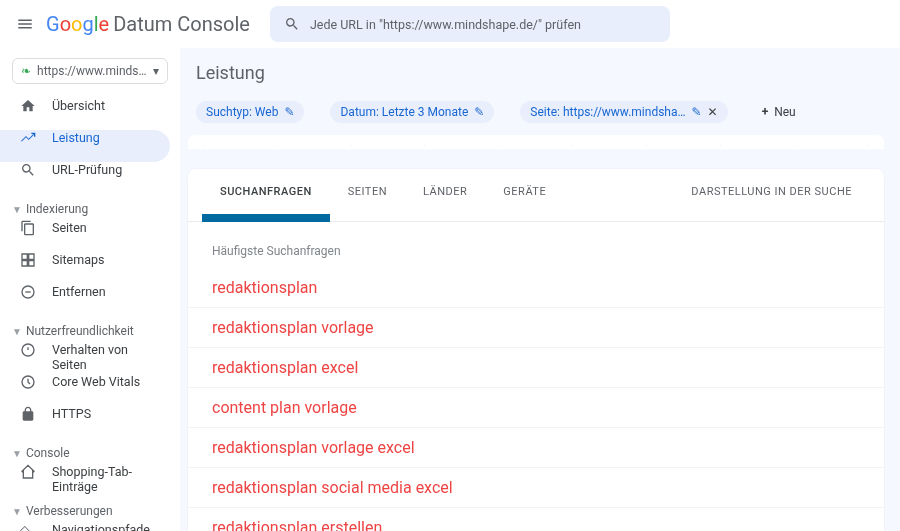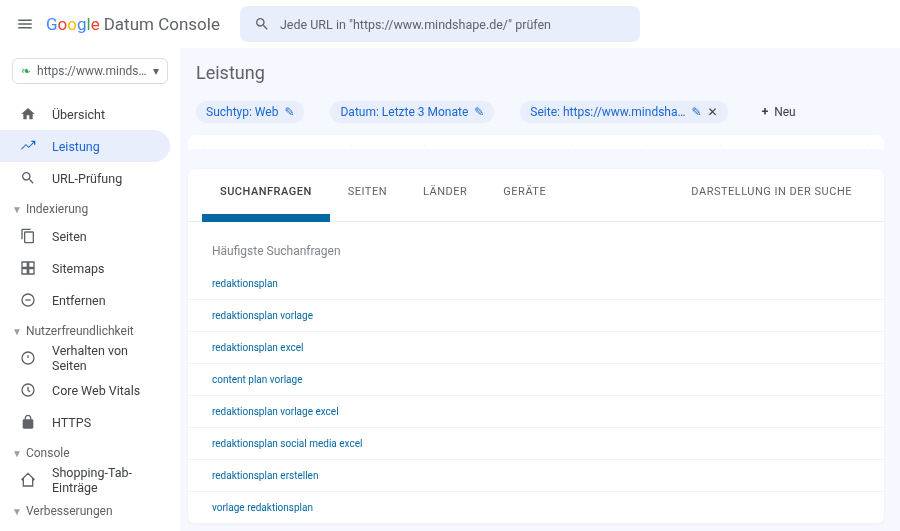--- a/index.html
+++ b/index.html
@@ -1,29 +1,29 @@
 <!DOCTYPE html>
 <html><head>
 <meta charset="utf-8">
 <style>
 *{box-sizing:border-box;margin:0;padding:0}
 body{font-family:'Google Sans',Roboto,Arial,sans-serif;font-size:13px;color:#3c4043;background:#fff;width:900px;height:531px;overflow:hidden}
 .header{display:flex;align-items:center;height:48px;padding:0 16px;background:#fff}
 .menu-icon{margin-right:12px;cursor:pointer;color:#5f6368}
-.logo{display:flex;align-items:flex-start;font-size:17px;color:#5f6368;margin-right:20px}
+.logo{display:flex;align-items:flex-start;font-size:20px;color:#5f6368;margin-right:20px}
 .logo .g1{color:#4285f4}.logo .g2{color:#ea4335}.logo .g3{color:#fbbc04}.logo .g4{color:#4285f4}.logo .g5{color:#34a853}.logo .g6{color:#ea4335}
 .logo-text{margin-left:4px;font-weight:400;color:#5f6368}
 .search-bar{flex:1;max-width:400px;display:flex;align-items:center;background:#e8eefb;border-radius:8px;height:36px;padding:0 14px;color:#5f6368}
 .search-bar svg{margin-right:10px}
 .layout{display:flex;height:483px}
 .sidebar{width:180px;padding:10px 0;overflow-y:auto;flex-shrink:0}
 .site-selector{margin:0 12px 14px;display:flex;align-items:center;border:1px solid #dadce0;border-radius:6px;padding:5px 8px;color:#5f6368;font-size:12px}
 .site-selector .leaf{color:#34a853;margin-right:6px}
 .site-selector .url{flex:1;white-space:nowrap;overflow:hidden;text-overflow:ellipsis}
-.nav-item{display:flex;align-items:center;height:32px;padding:0 20px;font-size:12.5px;color:#3c4043;cursor:pointer;border-radius:0 16px 16px 0;margin-right:10px}
+.nav-item{display:flex;height:32px;padding:0 20px;font-size:12.5px;color:#3c4043;cursor:pointer;border-radius:0 16px 16px 0;margin-right:10px}
 .nav-item.active{background:#e8eefb;color:#1967d2}
 .nav-item svg,.nav-item .icon-slot{margin-right:16px;color:#5f6368;width:16px;flex-shrink:0}
 .nav-item.active svg{color:#1967d2}
 .nav-section{display:flex;align-items:center;padding:8px 20px 4px 12px;font-size:12px;color:#5f6368}
 .nav-section .chev{margin-right:4px;font-size:10px;color:#9aa0a6}
 .main{flex:1;background:#f5f8ff;padding:0 16px 0 8px;overflow-y:auto}
 .page-title{font-size:18px;color:#5f6368;padding:14px 8px 14px}
 .filter-row{display:flex;align-items:center;gap:26px;padding:4px 0 12px 8px}
 .chip{display:flex;align-items:center;background:#e8eefb;color:#1967d2;border-radius:16px;padding:4px 10px;font-size:12px;white-space:nowrap}
 .chip .ed{margin-left:6px}
@@ -31,21 +31,21 @@
 .chip-new{display:flex;align-items:center;color:#3c4043;font-size:12px;padding:4px 8px}
 .chip-new .plus{margin-right:6px;font-weight:bold}
 .placeholder-dates{height:14px;background:#fff;border-radius:8px 8px 0 0;padding:6px 14px;display:flex;justify-content:space-between;font-size:9px;color:#bdbdbd}
 .placeholder-dates span{opacity:.4}
 .card{background:#fff;border-radius:8px;margin-top:20px;padding:0;box-shadow:0 0 0 1px rgba(0,0,0,0.02)}
 .tabs{display:flex;border-bottom:1px solid #e8eaed;padding:0 14px}
 .tab{padding:16px 18px;font-size:11px;letter-spacing:.5px;color:#5f6368;cursor:pointer;text-transform:uppercase}
 .tab.active{color:#3c4043;font-weight:500;border-bottom:8px solid #0369a1;margin-bottom:-1px}
 .tab-spacer{flex:1}
 .subhead{padding:22px 24px 10px;font-size:12px;color:#80868b}
-.row{padding:10px 24px;font-size:10px;color:#0369a1;border-bottom:1px solid #f1f3f4}
+.row{padding:10px 24px;font-size:16px;color:#ef4444;border-bottom:1px solid #f1f3f4}
 svg{display:block}
 </style>
 </head>
 <body>
 
 <div class="header">
   <span class="menu-icon">
     <svg width="18" height="18" viewBox="0 0 24 24" fill="#5f6368">
         <path d="M3 6h18v2H3zM3 11h18v2H3zM3 16h18v2H3z"></path>
       </svg>

